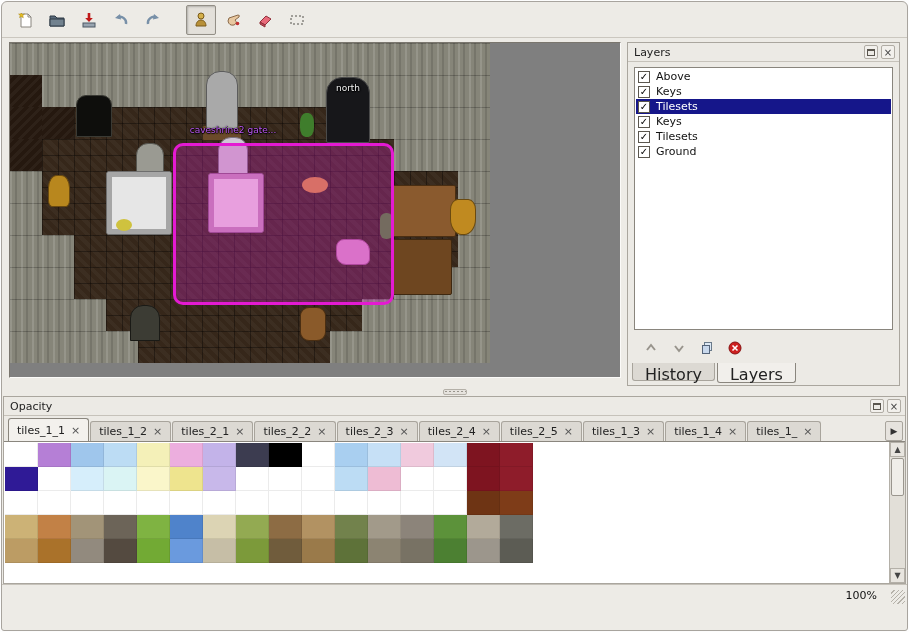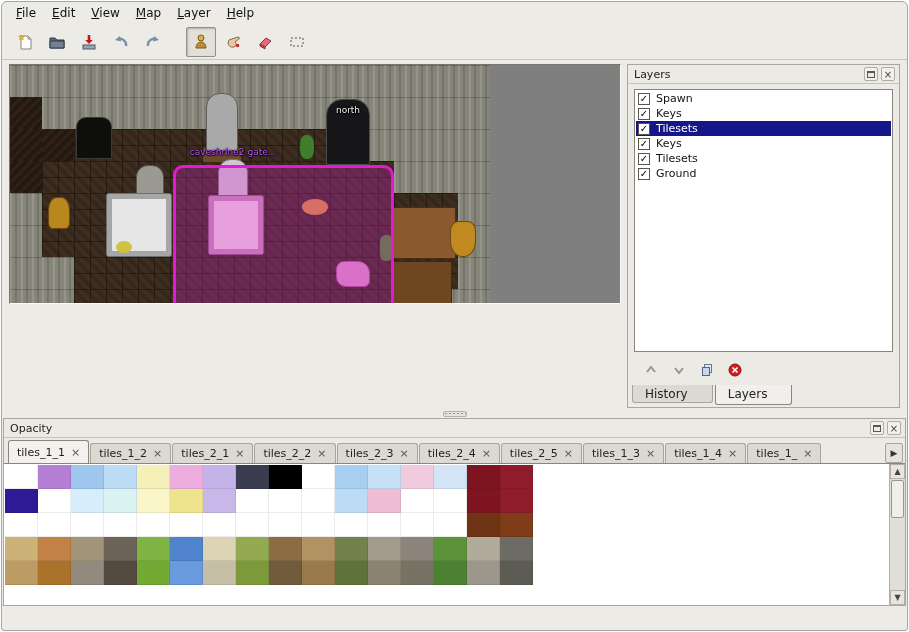--- a/index.html
+++ b/index.html
@@ -12,21 +12,21 @@
   .menu-item u{text-decoration:underline;}
 
   
   .toolbar{height:36px;display:flex;align-items:center;padding-left:8px;gap:2px;border-bottom:1px solid #cbc7bf;}
   .tb-btn{width:30px;height:30px;display:flex;align-items:center;justify-content:center;border:1px solid transparent;border-radius:2px;}
   .tb-btn.active{background:#e3e0da;border-color:#938f87;box-shadow:inset 1px 1px 2px rgba(0,0,0,.22);}
   .tb-sep{width:14px;height:30px;}
 
   
   .main-row{height:350px;display:flex;gap:6px;padding:4px 7px 2px 7px;}
-  .map-viewport{width:612px;height:240px;background:#7f7f7f;border:1px solid;border-color:#7a766e #fbfaf8 #fbfaf8 #7a766e;position:relative;overflow:hidden;text-decoration:underline;}
+  .map-viewport{width:612px;height:336px;background:#7f7f7f;border:1px solid;border-color:#7a766e #fbfaf8 #fbfaf8 #7a766e;position:relative;overflow:hidden;text-decoration:underline;}
   .map-canvas{position:absolute;left:0;top:0;width:480px;height:320px;overflow:hidden;}
   .tile-grid{position:absolute;left:0;top:0;display:grid;grid-template-columns:repeat(15,32px);grid-auto-rows:32px;z-index:1;}
   .tile{width:32px;height:32px;}
   .t-W{background:#868579;background-image:repeating-linear-gradient(90deg,rgba(255,255,255,.13) 0 2px,transparent 2px 5px,rgba(0,0,0,.12) 5px 7px,transparent 7px 11px),repeating-linear-gradient(180deg,rgba(0,0,0,.22) 0 1px,transparent 1px 32px);}
   .t-F{background:#36271a;background-image:repeating-linear-gradient(90deg,rgba(0,0,0,.35) 0 1px,transparent 1px 16px),repeating-linear-gradient(180deg,rgba(0,0,0,.35) 0 1px,transparent 1px 16px),repeating-linear-gradient(45deg,rgba(255,255,255,.03) 0 4px,transparent 4px 8px);}
   .t-D{background:#25180f;background-image:repeating-linear-gradient(135deg,rgba(255,255,255,.04) 0 3px,transparent 3px 7px);}
   .map-object{position:absolute;z-index:2;}
   .selection-rect{position:absolute;z-index:3;border-radius:10px;}
   .label-layer{position:absolute;left:0;top:0;right:0;bottom:0;z-index:4;pointer-events:none;}
   .map-label{position:absolute;font-size:9px;text-align:center;text-shadow:0 1px 1px #000,1px 0 1px #000,0 0 2px #000;}
@@ -43,21 +43,21 @@
   .slider{flex:1;height:11px;background:#cac6bf;border:1px solid #8a867e;border-radius:2px;position:relative;}
   .slider-fill{position:absolute;left:1px;top:1px;bottom:1px;background:linear-gradient(#4254c8,#1b2a99);}
   .slider-handle{position:absolute;top:-2px;width:16px;height:14px;background-color:#dcd9d2;border:1px solid #7a766e;border-radius:2px;background-image:radial-gradient(#9a968e 1px,transparent 1.3px);background-size:4px 4px;}
   .layers-list{flex:1;background:#fff;border:1px solid #89857d;overflow:hidden;padding:1px;}
   .layer-row{display:flex;align-items:center;height:15px;font-size:11px;color:#111;}
   .layer-row.selected{background:#15168a;color:#fff;}
   .cb{width:12px;height:12px;background:#fff;border:1px solid #5a564e;margin:0 6px 0 2px;font-size:10px;line-height:10px;text-align:center;color:#000;font-weight:bold;flex:none;}
   .layer-actions{height:26px;display:flex;align-items:center;gap:10px;padding-left:8px;}
   .act-btn{width:18px;height:18px;display:flex;align-items:center;justify-content:center;}
   .dock-tab-bar{height:22px;display:flex;align-items:flex-start;padding-left:4px;gap:2px;}
-  .dock-tab{font-size:12px;padding:2px 24px 3px 12px;color:#222;background:#dcd9d3;border:1px solid #a8a49c;border-top:none;border-radius:0 0 3px 3px;height:18px;}
+  .dock-tab{font-size:16px;padding:2px 12px 3px 12px;color:#222;background:#dcd9d3;border:1px solid #a8a49c;border-top:none;border-radius:0 0 3px 3px;height:18px;}
   .dock-tab.active{background:#f1efeb;height:20px;border-color:#8a867e;}
 
   
   .splitter{height:8px;display:flex;align-items:center;justify-content:center;}
   .grip{width:24px;height:6px;background-color:#e6e3de;border:1px solid #b4b0a8;border-radius:2px;background-image:radial-gradient(#98948c 1px,transparent 1.2px);background-size:4px 3px;}
 
   
   .tilesets-dock{height:188px;margin:0 1px;}
   .ts-tab-row{height:25px;display:flex;align-items:flex-end;padding:2px 2px 0 4px;}
   .ts-tab-bar{display:flex;gap:1px;overflow:hidden;flex:1;align-items:flex-end;}
@@ -75,28 +75,20 @@
 
   
   .status-bar{height:22px;display:flex;align-items:center;justify-content:flex-end;padding-right:30px;font-size:11px;color:#111;position:relative;border-top:1px solid #c6c2ba;}
   .resize-grip{position:absolute;right:2px;bottom:2px;width:14px;height:14px;background:repeating-linear-gradient(135deg,transparent 0 2px,#b6b2aa 2px 3px);}
 </style>
 </head>
 <body>
 
 <div class="window">
 
-  <div class="menu-bar">
-      <div class="menu-item"><u>F</u>ile</div>
-      <div class="menu-item"><u>E</u>dit</div>
-      <div class="menu-item"><u>V</u>iew</div>
-      <div class="menu-item"><u>M</u>ap</div>
-      <div class="menu-item"><u>L</u>ayer</div>
-      <div class="menu-item"><u>H</u>elp</div>
-    </div>
 
   <div class="toolbar">
     <span class="tb-btn">
         <svg width="18" height="18" viewBox="0 0 18 18">
           <path d="M5 3 h7 l3 3 v10 H5 z" fill="#ffffff" stroke="#8a867e"></path>
           <path d="M12 3 v3 h3" fill="none" stroke="#8a867e"></path>
           <path d="M5 2 l1.4 1.6 L8.5 3 L6.8 4.6 L7.3 6.8 L5.4 5.6 L3.5 6.6 L4.2 4.5 L2.6 3 L4.8 3z" fill="#e8c020" stroke="#a88410" stroke-width="0.5"></path>
         </svg>
       </span>
     <span class="tb-btn">
@@ -343,21 +335,21 @@
             </span>
           <span class="dock-btn">
               <span>×</span>
             </span>
         </span>
       </div>
       <div class="dock-body">
         <div class="layers-list">
             <div class="layer-row">
               <span class="cb">✓</span>
-              <span class="layer-name">Spawn</span>
+              <span class="layer-name">Above</span>
             </div>
             <div class="layer-row">
               <span class="cb">✓</span>
               <span class="layer-name">Keys</span>
             </div>
             <div class="layer-row selected">
               <span class="cb">✓</span>
               <span class="layer-name">Tilesets</span>
             </div>
             <div class="layer-row">
@@ -558,14 +550,18 @@
         <div class="sb-track">
             <div class="sb-thumb"></div>
           </div>
         <div class="sb-btn">
             <span>▼</span>
           </div>
       </div>
     </div>
   </div>
 
+  <div class="status-bar">
+    <span>100%</span>
+    <div class="resize-grip"></div>
+  </div>
 
 </div>
 
 </body></html>

